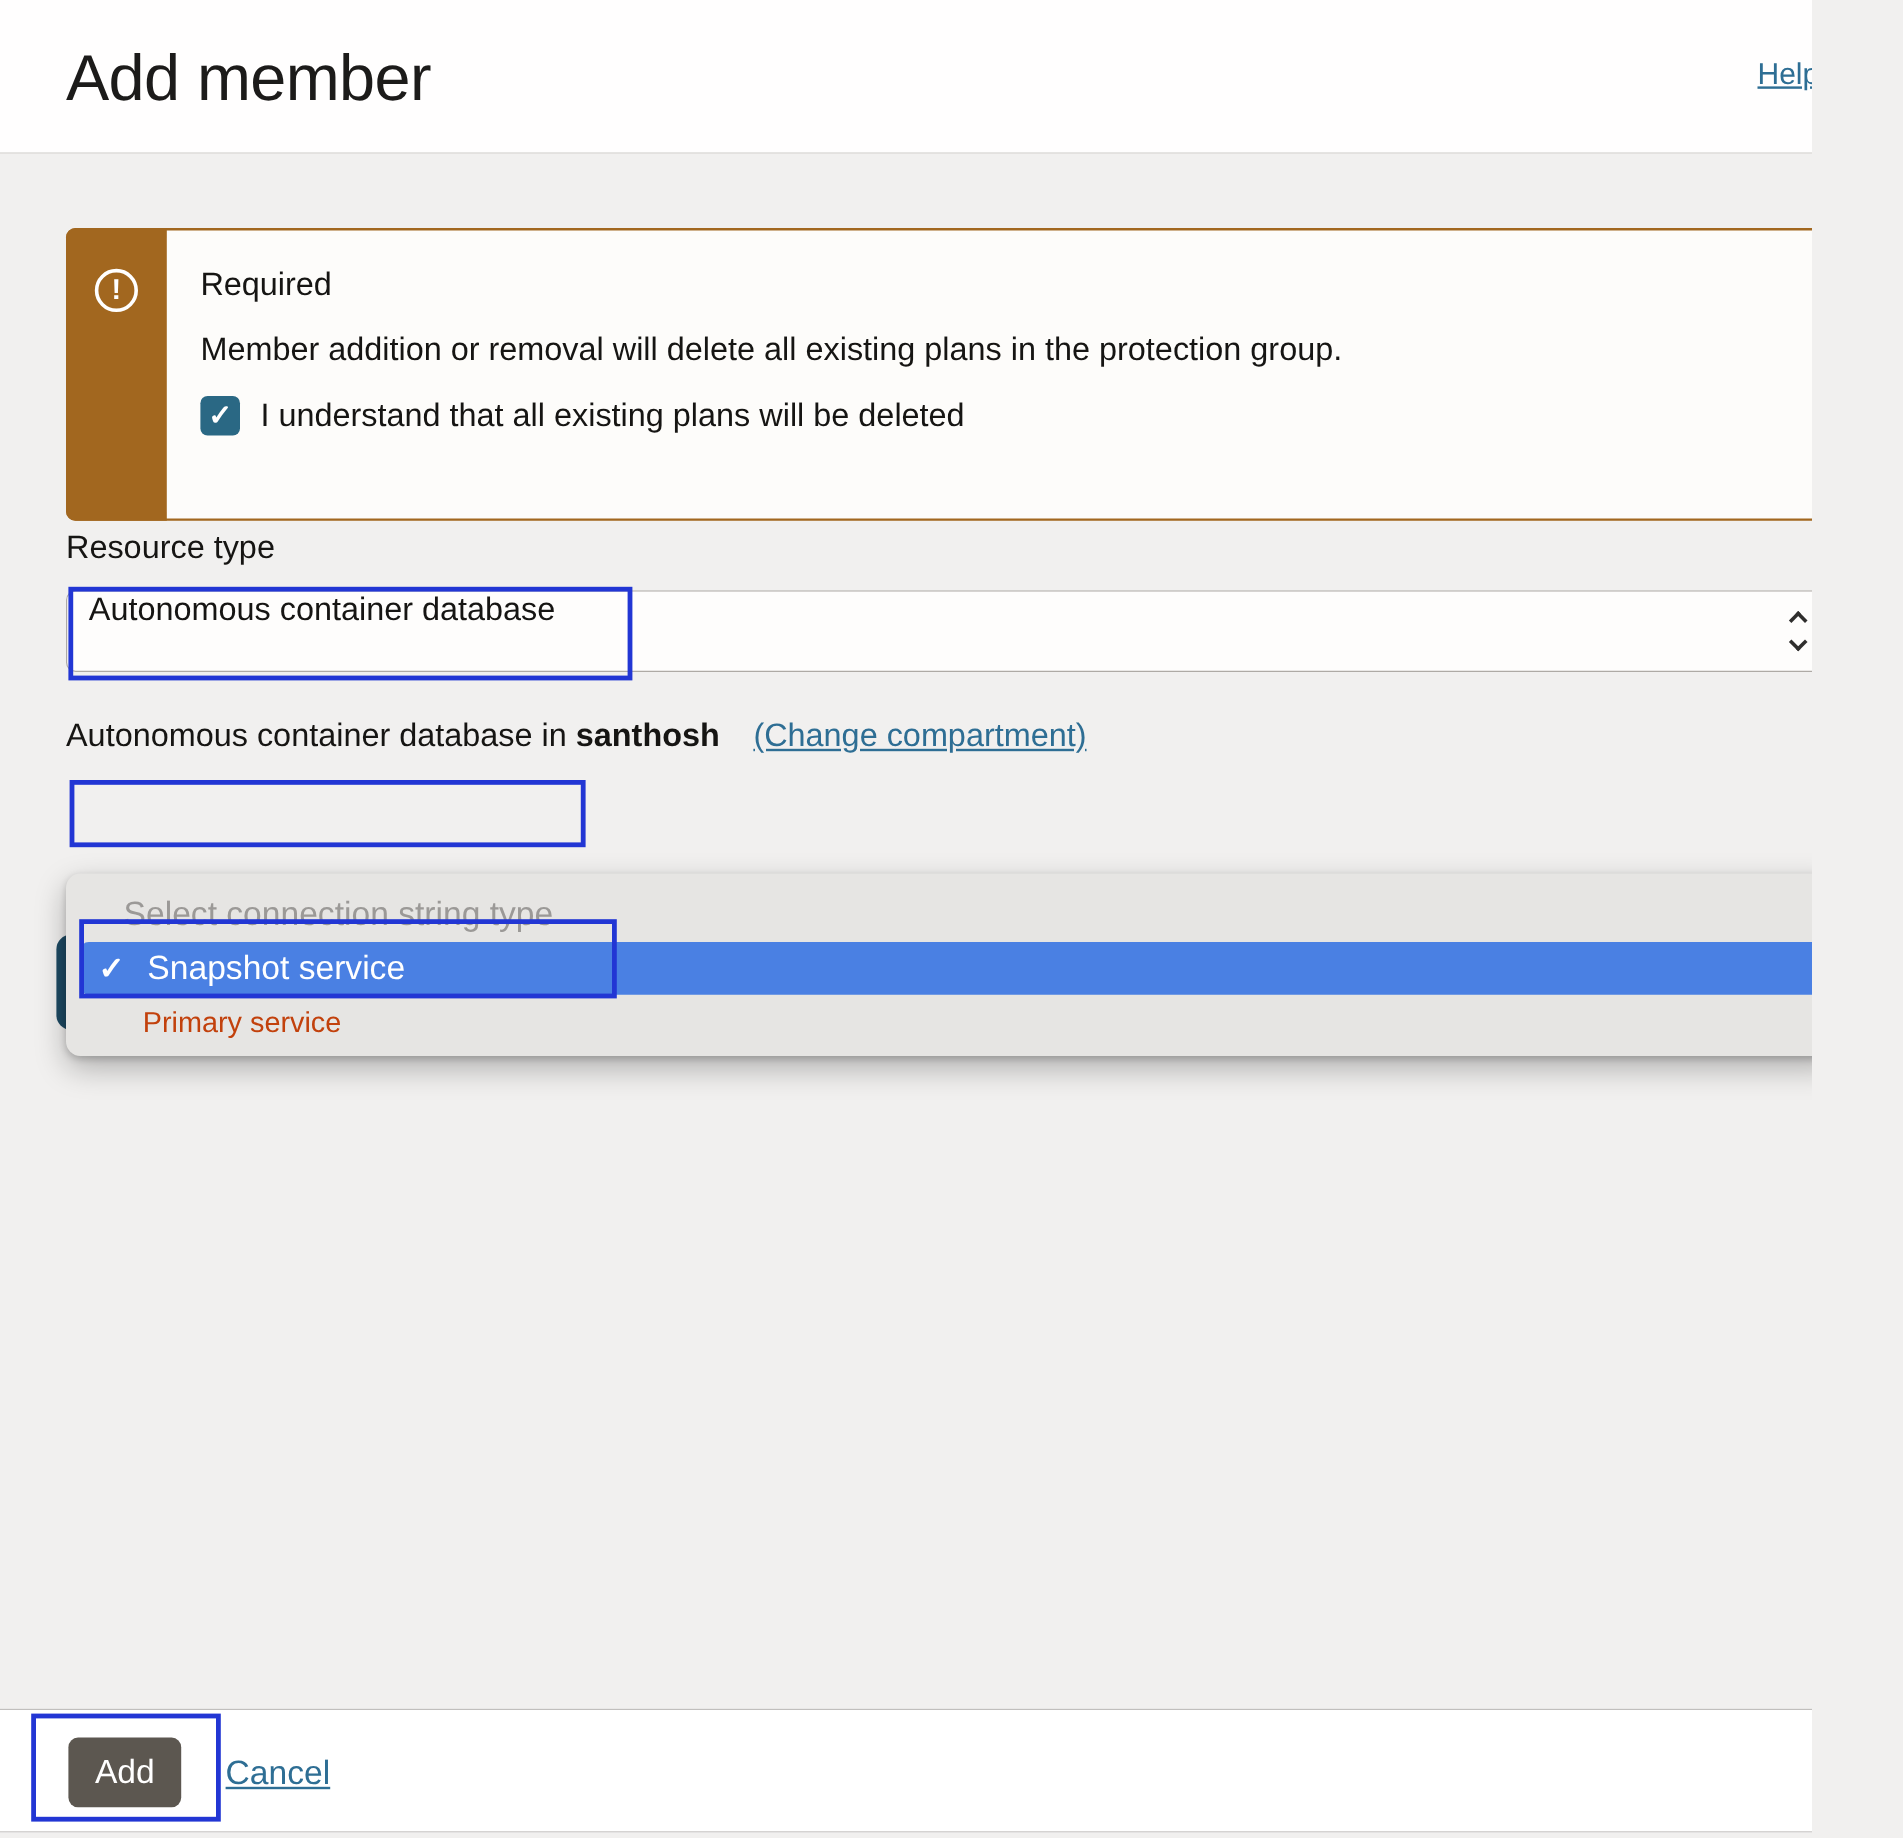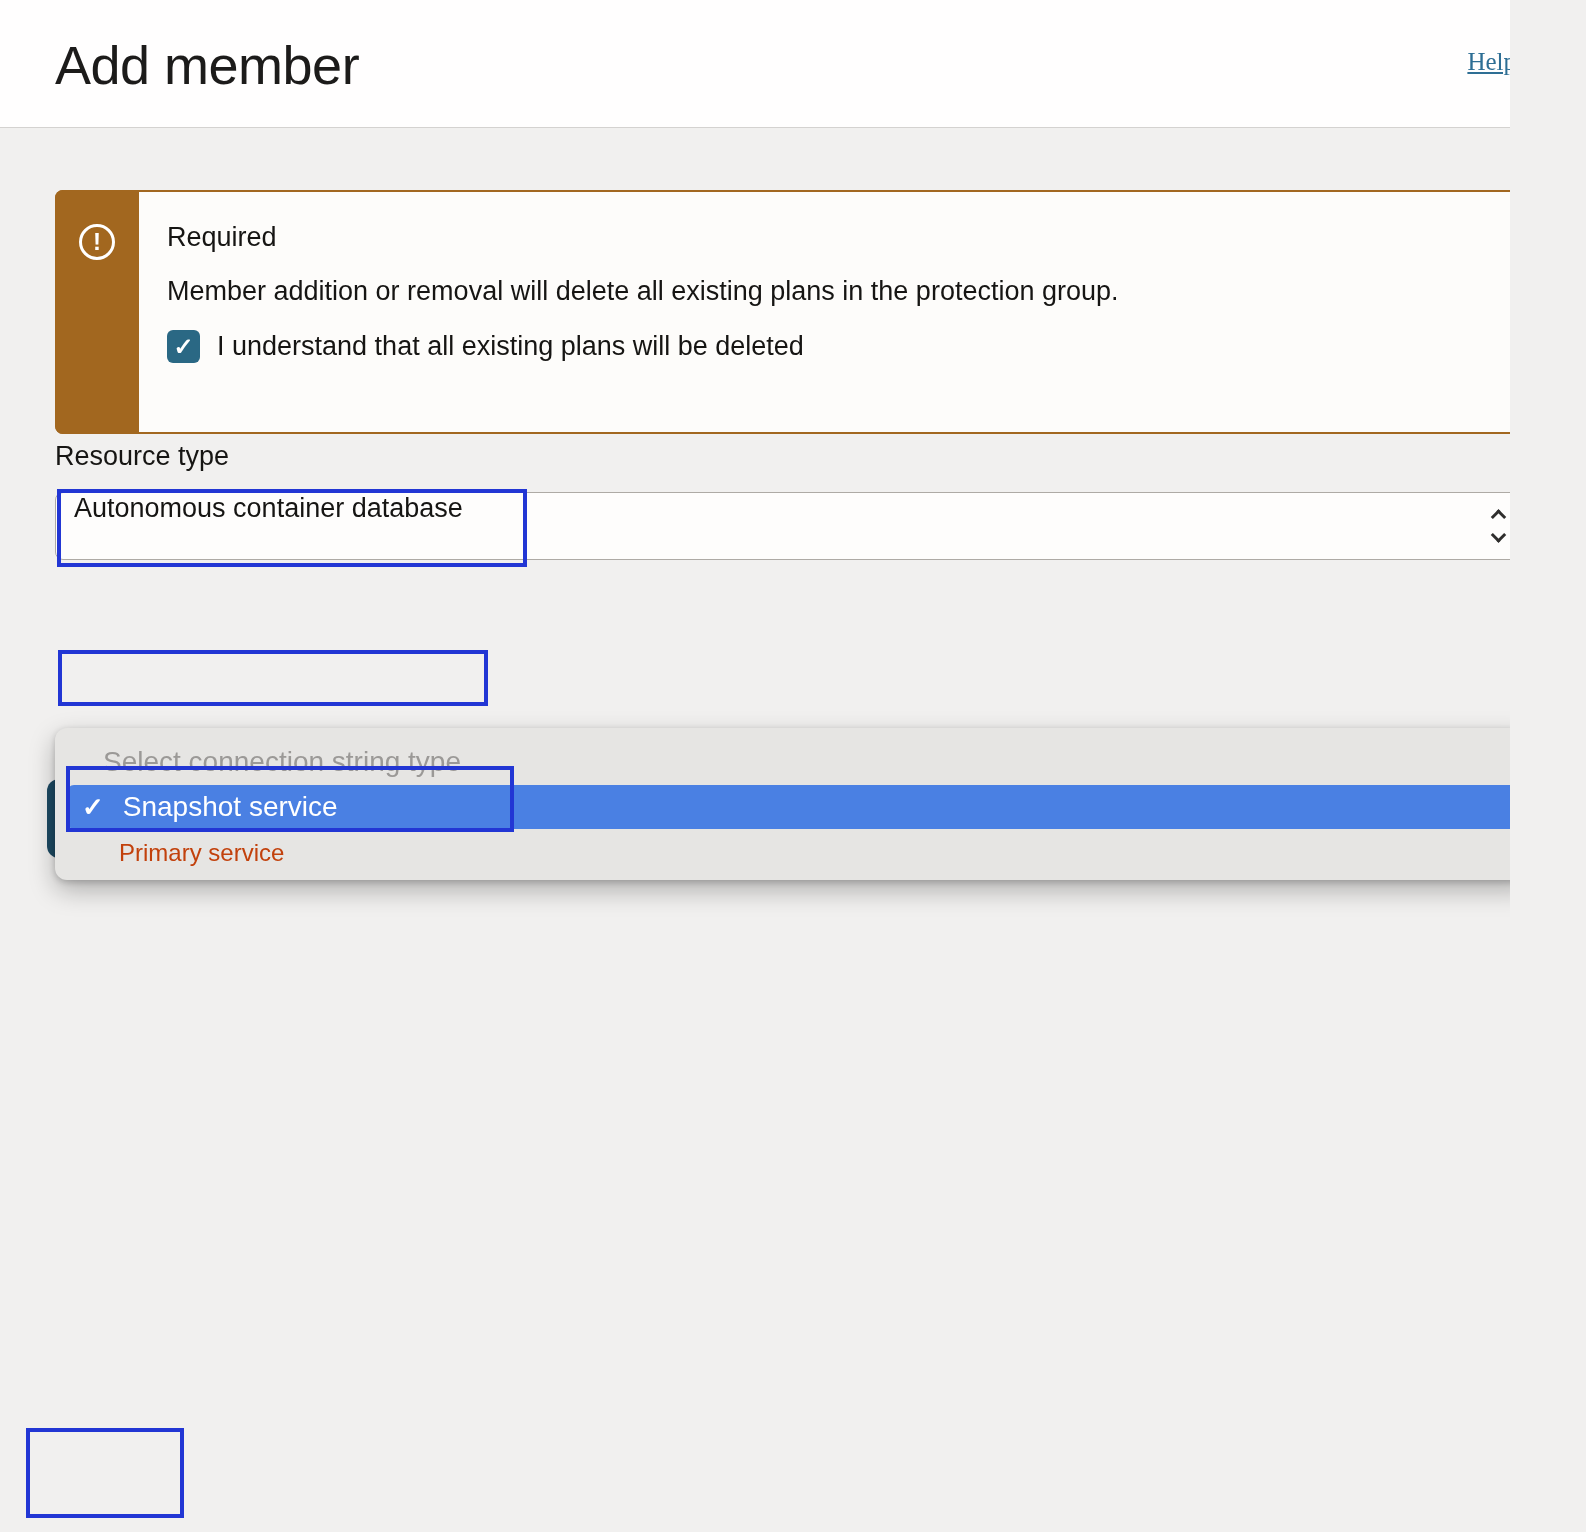--- a/index.html
+++ b/index.html
@@ -18,21 +18,21 @@
   .header {
     position: absolute; left:0; top:0; width:1586px; height:128px;
     background:#fffefe; border-bottom:1px solid #d4d2d0;
   }
   .page-title {
     position:absolute; left:55px; top:34px;
     font-size:54px; font-weight:400; color:#1c1b1a; letter-spacing:-0.5px;
   }
   .help-link {
     position:absolute; right:70px; top:48px;
-    font-size:25px; color:#2e6e94; text-decoration:underline; cursor:pointer;font-family:Liberation Serif, serif;
+    font-size:25px; color:#2e6e94; text-decoration:underline; cursor:pointer;
   }
 
   
   .banner {
     position:absolute; left:55px; top:190px; width:1476px; height:244px;
     background:#fdfcfa; border:2px solid #a2671f; border-radius:8px;
   }
   .banner-stripe {
     position:absolute; left:-2px; top:-2px; bottom:-2px; width:84px;
     background:#a2671f; border-radius:8px 0 0 8px;
@@ -160,32 +160,37 @@
 
   <div class="field-label" style="left:55px; top:441px;">Resource type</div>
   <div class="select" style="top:492px;">
     <div class="select-value">Autonomous container database</div>
     <div class="stepper">
       <div class="chev chev-up"></div>
       <div class="chev chev-down"></div>
     </div>
   </div>
 
+  <div class="compartment-line"><span>Autonomous container database in </span><span class="compartment-name">santhosh</span><a class="change-link">(Change compartment)</a></div>
 
 
   <div class="focus-ring"></div>
 
   <div class="dropdown">
     <div class="dd-header">Select connection string type</div>
     <div class="dd-selected">
       <span class="dd-check">✓</span>
       <span class="dd-selected-label">Snapshot service</span>
     </div>
     <div class="dd-option">Primary service</div>
   </div>
 
   <div class="annotation ann-resource"></div>
   <div class="annotation ann-database"></div>
   <div class="annotation ann-snapshot"></div>
   <div class="annotation ann-add"></div>
 
+  <div class="footer">
+    <button class="add-button">Add</button>
+    <a class="cancel-link">Cancel</a>
+  </div>
 
 </div>
 
 </body></html>

